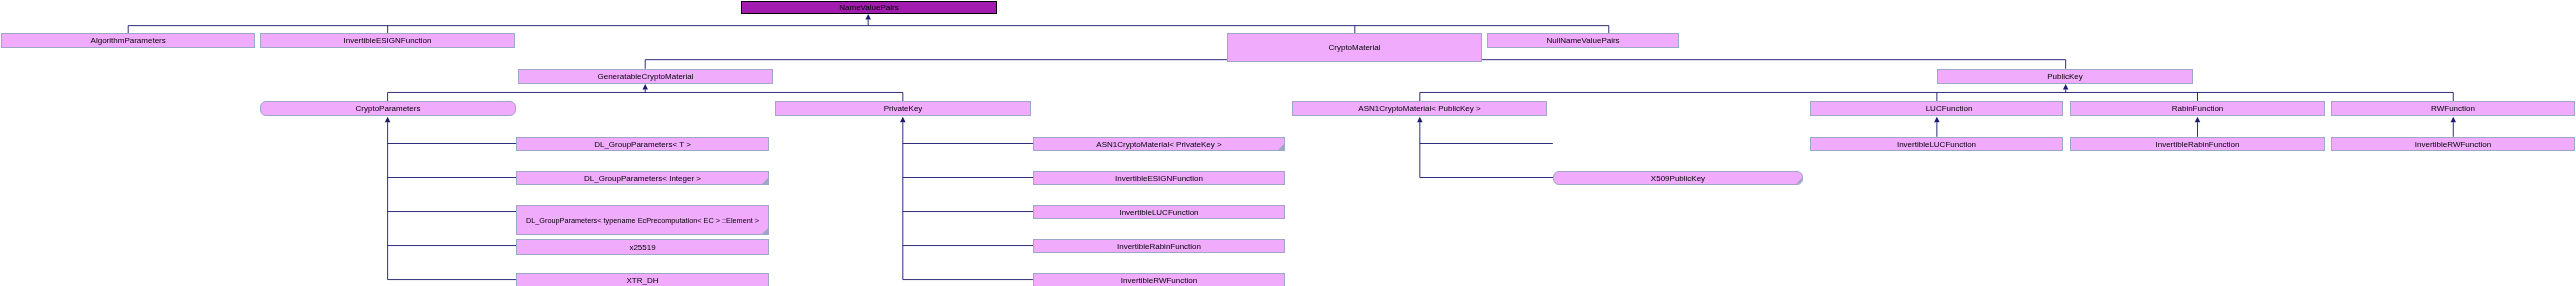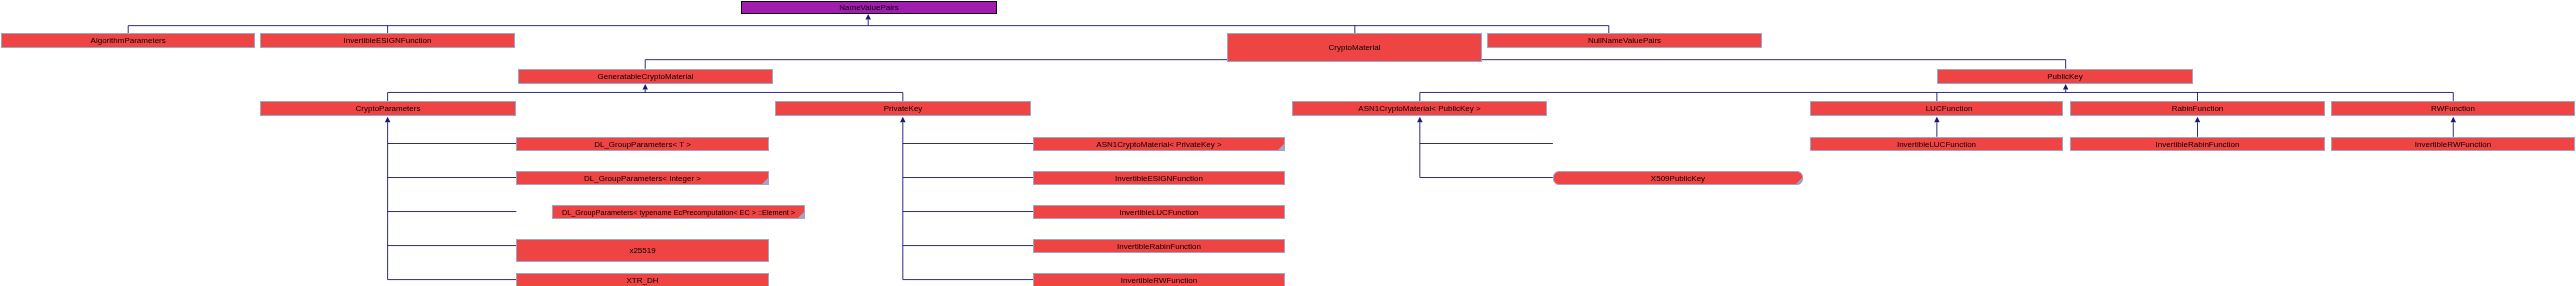--- a/index.html
+++ b/index.html
@@ -14,21 +14,21 @@
   svg.edges {
     position: absolute;
     left: 0; top: 0;
     width: 2576px; height: 287px;
   }
   .edge { stroke: #191970; stroke-width: 1.5; fill: none; }
   .arrow { fill: #191970; stroke: none; }
   .node {
     position: absolute;
     box-sizing: border-box;
-    background: #ef4444;
+    background: #f0abfc;
     border: 0.9px solid #9da8c8;
     color: #000000;
     font-size: 8px;
     text-align: center;
     display: flex;
     align-items: center;
     justify-content: center;
     white-space: nowrap;
     cursor: pointer;
     overflow: hidden;
@@ -103,42 +103,42 @@
       <polygon class="arrow" points="3617,192 3612.5,201 3621.5,201"></polygon>
       <polygon class="arrow" points="4038,192 4033.5,201 4042.5,201"></polygon>
     </g>
   </svg>
 
   <div class="node root" style="left:741px; top:0.6px; width:256px; height:13.4px;">NameValuePairs</div>
 
   <div class="node" style="left:1.2px; top:33px; width:254px; height:15px;">AlgorithmParameters</div>
   <div class="node" style="left:260px; top:33px; width:255px; height:15px;">InvertibleESIGNFunction</div>
   <div class="node" style="left:1227px; top:33px; width:255px; height:29px;">CryptoMaterial</div>
-  <div class="node" style="left:1487px; top:33px; width:275px; height:15px;">NullNameValuePairs</div>
+  <div class="node" style="left:1487px; top:33px; width:192px; height:15px;">NullNameValuePairs</div>
 
   <div class="node" style="left:518px; top:69px; width:255px; height:15px;">GeneratableCryptoMaterial</div>
   <div class="node" style="left:1937px; top:69px; width:256px; height:15px;">PublicKey</div>
 
-  <div class="node" style="left:260px; top:101px; width:256px; height:15px;">CryptoParameters</div>
+  <div class="node" style="left:260px; top:101px; width:256px; height:15px;border-radius:6px;">CryptoParameters</div>
   <div class="node" style="left:775px; top:101px; width:256px; height:15px;">PrivateKey</div>
   <div class="node" style="left:1292px; top:101px; width:255px; height:15px;">ASN1CryptoMaterial&lt; PublicKey &gt;</div>
   <div class="node" style="left:1810px; top:101px; width:253px; height:15px;padding-left:25px;">LUCFunction</div>
   <div class="node" style="left:2070px; top:101px; width:255px; height:15px;">RabinFunction</div>
   <div class="node" style="left:2331px; top:101px; width:244px; height:15px;text-align:center;">RWFunction</div>
 
   <div class="node" style="left:516px; top:137px; width:253px; height:14px;">DL_GroupParameters&lt; T &gt;</div>
   <div class="node" style="left:516px; top:171px; width:253px; height:14px;">
     <span>DL_GroupParameters&lt; Integer &gt;</span>
     <span class="fold"></span>
   </div>
-  <div class="node small" style="left:516px; top:205px; width:253px; height:14px;margin-left:36px;">
+  <div class="node small" style="left:516px; top:205px; width:253px; height:30px;">
     <span>DL_GroupParameters&lt; typename EcPrecomputation&lt; EC &gt; ::Element &gt;</span>
     <span class="fold"></span>
   </div>
-  <div class="node" style="left:516px; top:239px; width:253px; height:23px;">x25519</div>
+  <div class="node" style="left:516px; top:239px; width:253px; height:16px;">x25519</div>
   <div class="node" style="left:516px; top:273px; width:253px; height:14px;text-align:center;">XTR_DH</div>
 
   <div class="node" style="left:1033px; top:137px; width:252px; height:14px;">
     <span>ASN1CryptoMaterial&lt; PrivateKey &gt;</span>
     <span class="fold"></span>
   </div>
   <div class="node" style="left:1033px; top:171px; width:252px; height:14px;">InvertibleESIGNFunction</div>
   <div class="node" style="left:1033px; top:205px; width:252px; height:14px;">InvertibleLUCFunction</div>
   <div class="node" style="left:1033px; top:239px; width:252px; height:14px;">InvertibleRabinFunction</div>
   <div class="node" style="left:1033px; top:273px; width:252px; height:14px;">InvertibleRWFunction</div>

